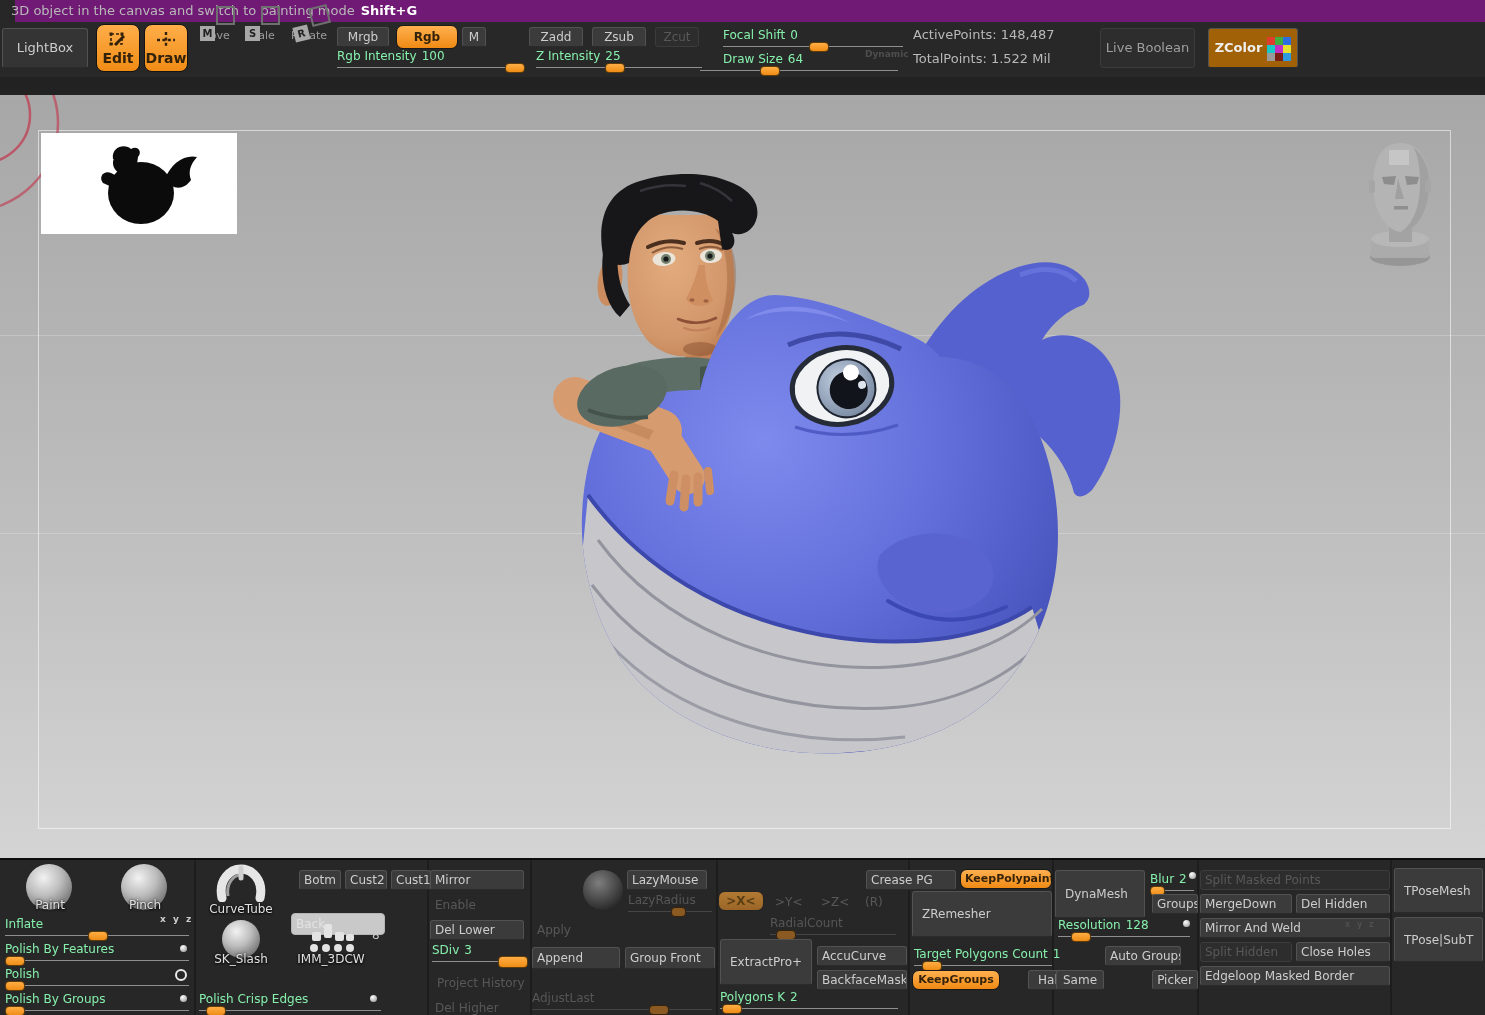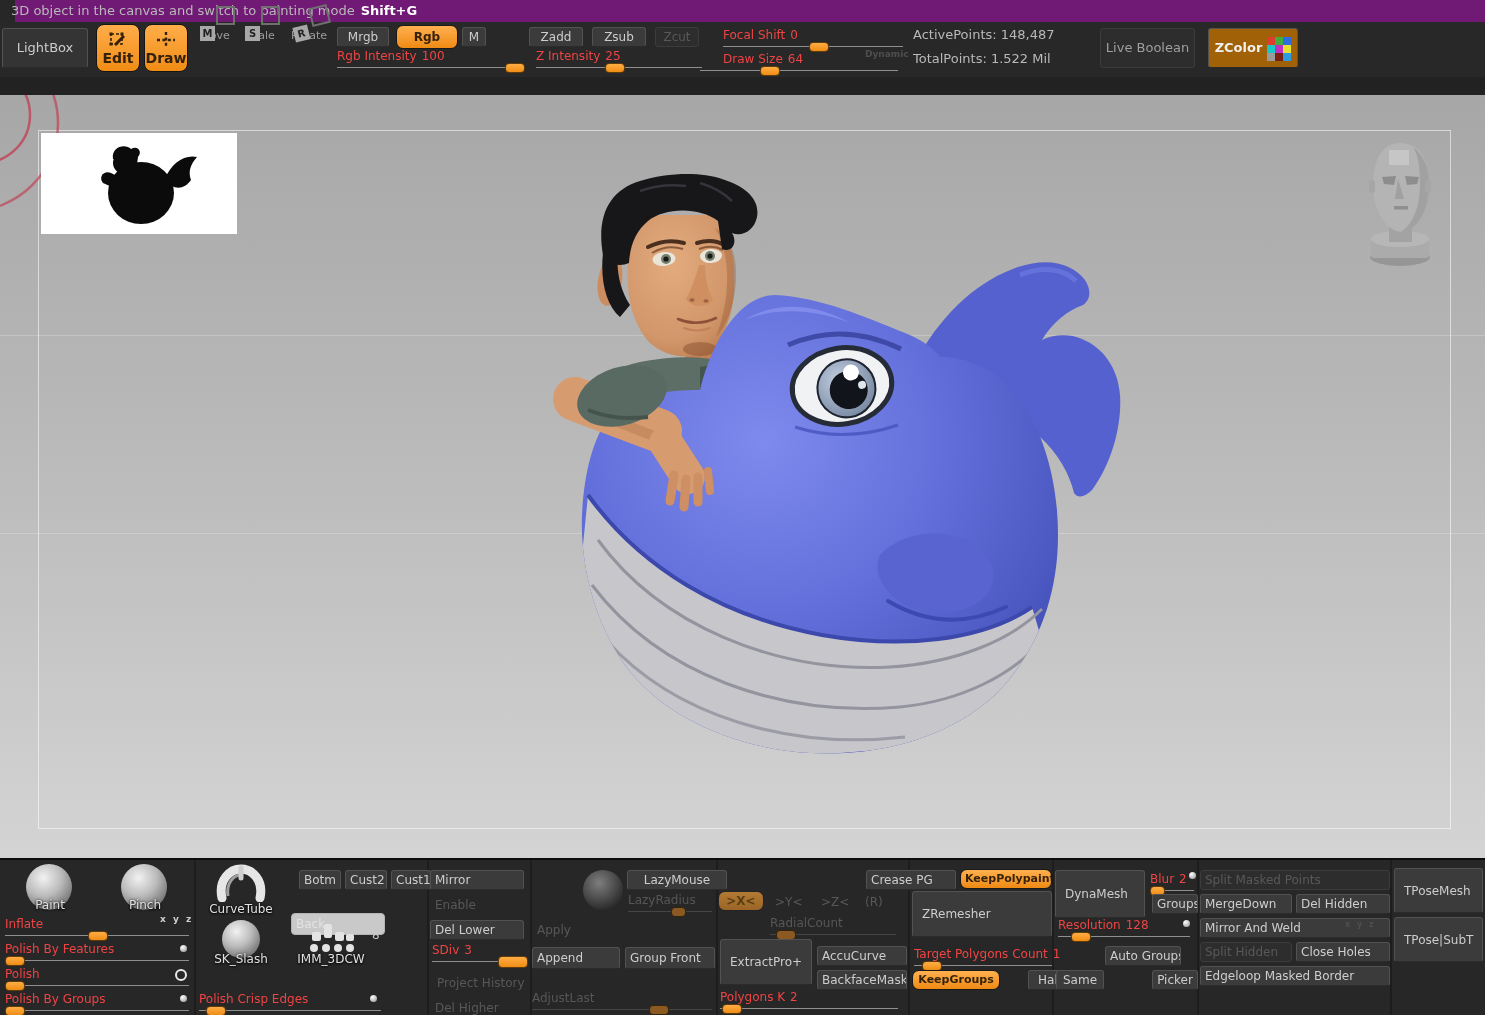--- a/index.html
+++ b/index.html
@@ -29,21 +29,21 @@
   .tool-toggle .tlabel{font-size:14px;font-weight:bold;color:#33210a;margin-top:1px;}
   .msr{position:absolute;width:40px;height:46px;color:#9a9a9a;font-size:11px;text-align:center;}
   .msr .glyph{position:relative;width:24px;height:24px;margin:2px auto 0;}
   .msr .sq{position:absolute;left:1px;bottom:1px;width:15px;height:15px;border:2px solid #6f6f6f;}
   .msr .badge{position:absolute;right:0;top:0;width:15px;height:15px;background:#a8a8a8;color:#222;
        font-size:10px;font-weight:bold;line-height:15px;}
   .msr.rot .badge{transform:rotate(-14deg);}
   .msr.rot .sq{transform:rotate(-14deg);}
   .msr .mlabel{margin-top:3px;}
   .slider{position:absolute;}
-  .slider .lab{font-size:12px;color:#ef4444;white-space:nowrap;height:14px;line-height:14px;}
+  .slider .lab{font-size:12px;color:#86efac;white-space:nowrap;height:14px;line-height:14px;}
   .slider .lab .val{margin-left:5px;}
   .slider .track{position:relative;height:1px;background:#8f8f8f;margin-top:4px;}
   .slider .handle{position:absolute;top:-4px;width:18px;height:8px;margin-left:-9px;
        background:linear-gradient(#ffad45,#ef8d15);border:1px solid #5f3c0c;border-radius:4px;}
   .slider.dimsl .lab{color:#565656;}
   .slider.dimsl .track{background:#454545;}
   .slider.dimsl .handle{background:#8a5a22;border-color:#33230d;}
   .pts{position:absolute;color:#b9b9b9;font-size:13px;white-space:nowrap;}
   .dyn{position:absolute;color:#4e4e4e;font-size:9px;font-weight:bold;}
   .zpal{display:inline-grid;grid-template-columns:repeat(3,8px);grid-auto-rows:8px;vertical-align:middle;margin-left:5px;}
@@ -413,21 +413,21 @@
     <div class="slider" style="left:432px;top:83px;width:92px;">
       <div class="lab"><span>SDiv</span><span class="val">3</span></div>
       <div class="track">
           <span class="handle" style="left:82%;width:28px;height:10px;top:-5px;"></span>
         </div>
     </div>
     <div class="btn dim" style="left:432px;top:113px;width:94px;">Project History</div>
     <div class="btn dim" style="left:430px;top:138px;width:94px;">Del Higher</div>
 
     <div class="sphere dark" style="left:583px;top:10px;width:40px;height:40px;"></div>
-    <div class="btn" style="left:627px;top:10px;width:100px;text-align:center;">LazyMouse</div>
+    <div class="btn" style="left:627px;top:10px;width:80px;text-align:left;">LazyMouse</div>
     <div class="slider dimsl" style="left:628px;top:33px;width:84px;">
       <div class="lab"><span>LazyRadius</span></div>
       <div class="track">
           <span class="handle" style="left:62%;width:13px;"></span>
         </div>
     </div>
     <div class="btn dim" style="left:532px;top:60px;width:80px;">Apply</div>
     <div class="btn" style="left:532px;top:87px;width:88px;height:22px;line-height:20px;text-align:left;">Append</div>
     <div class="btn" style="left:625px;top:87px;width:90px;height:22px;line-height:20px;text-align:left;">Group Front</div>
     <div class="slider dimsl" style="left:532px;top:131px;width:180px;">

